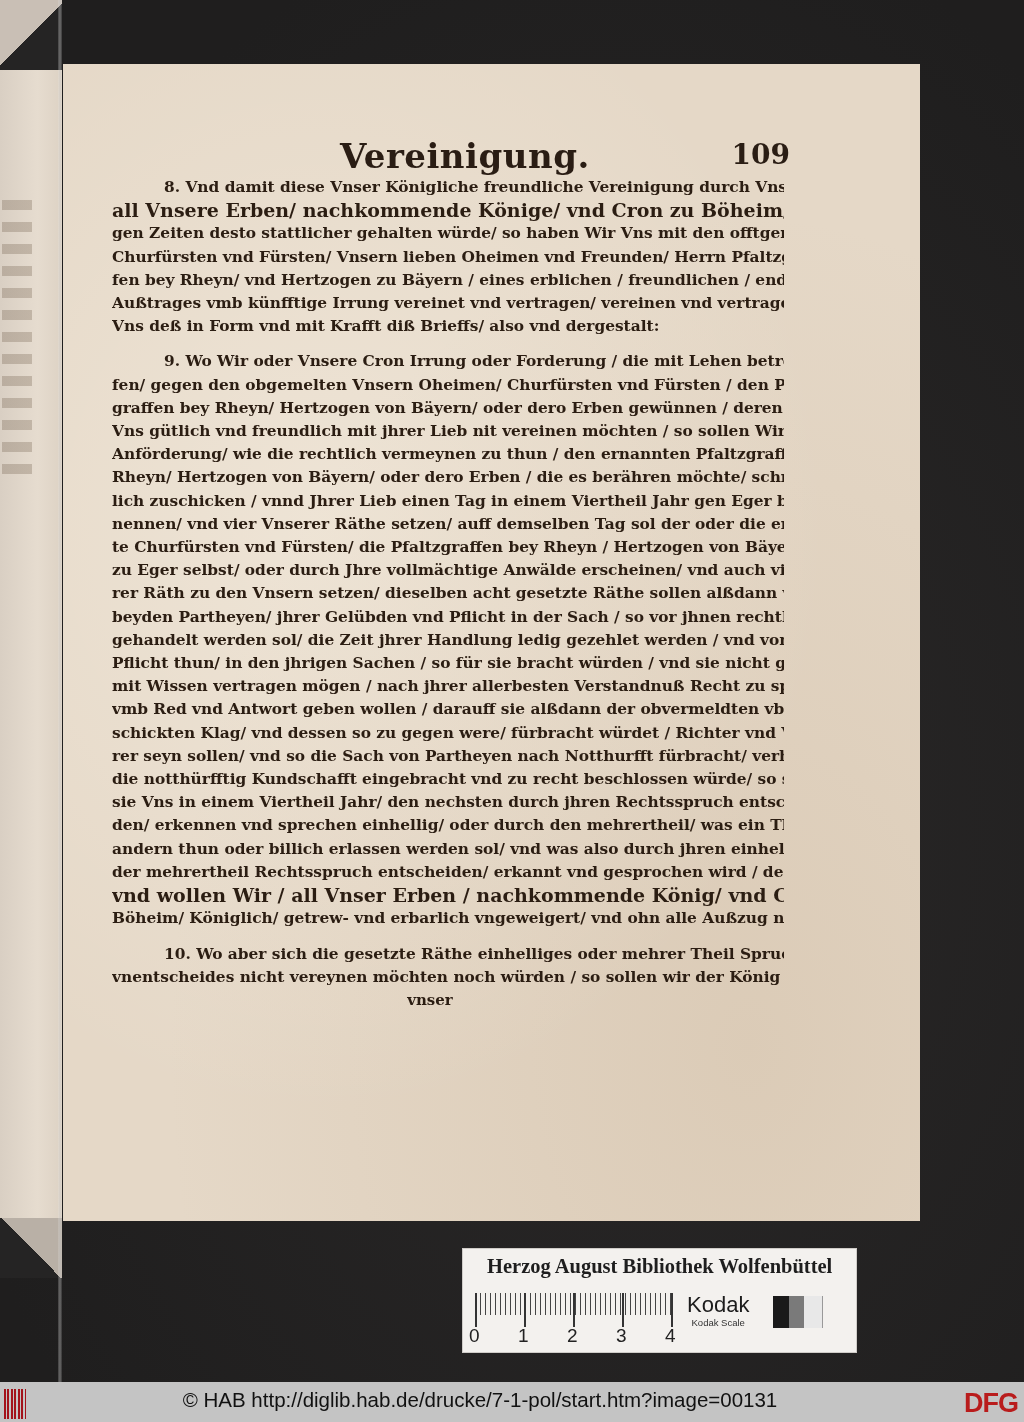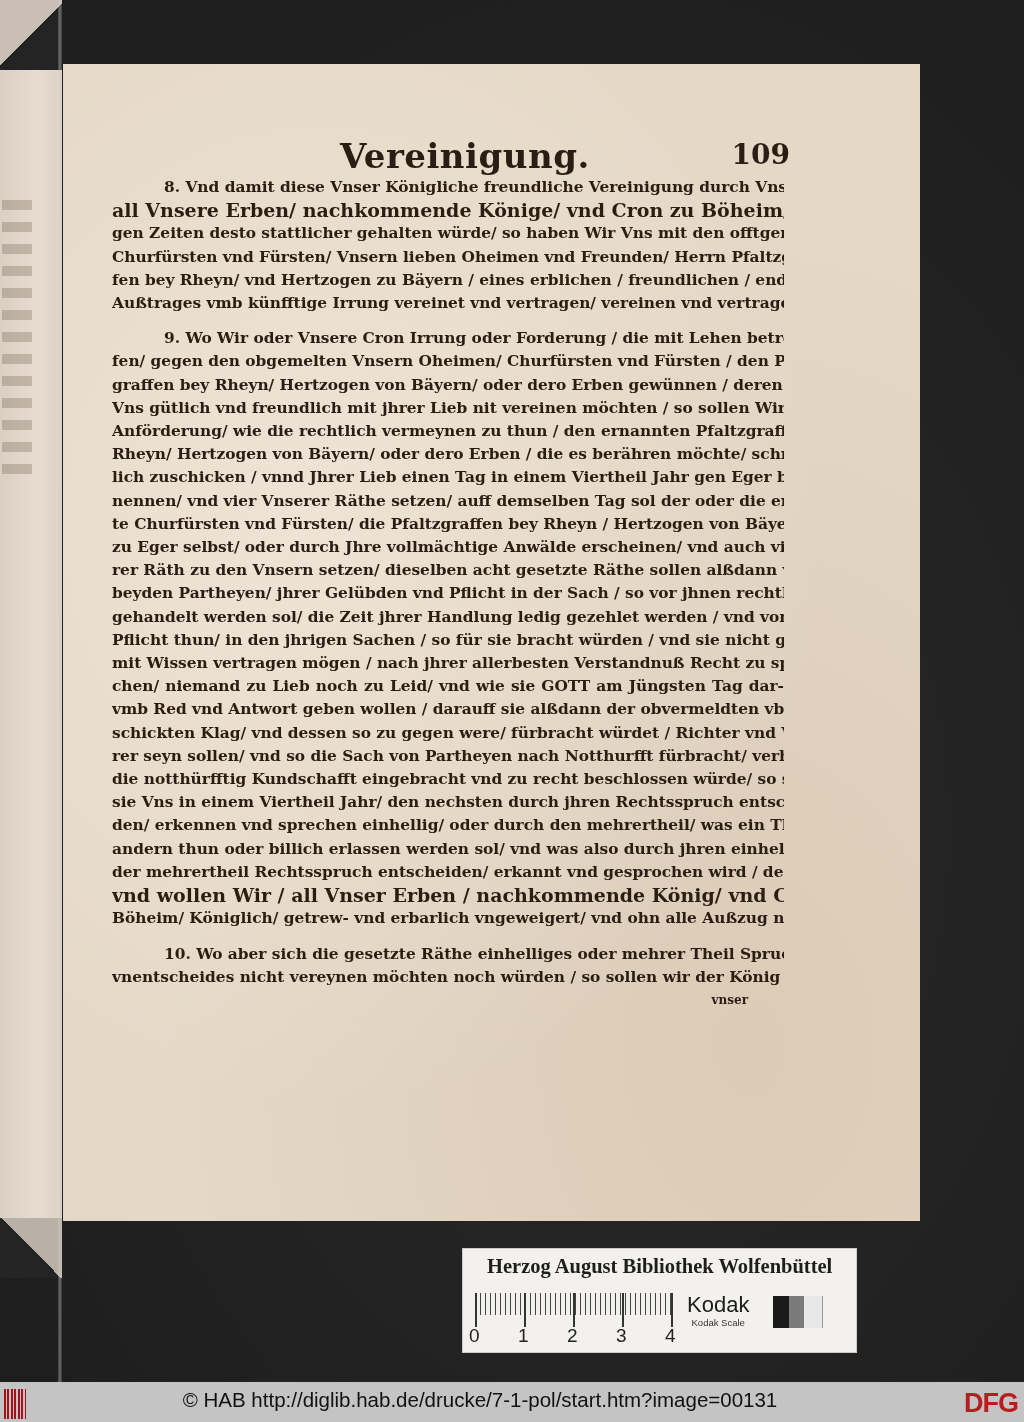--- a/index.html
+++ b/index.html
@@ -57,21 +57,21 @@
       font-family: "DejaVu Serif", serif; font-weight: bold;
       font-size: 15.4px; line-height: 23.2px; color: #2b1d12;
       text-align: justify;
     }
     .line { display: block; white-space: nowrap; overflow: hidden; text-align-last: justify; }
     .line.indent { padding-left: 52px; }
     .line.big { font-size: 19px; }
     .line.last { text-align-last: left; }
     .para { margin-bottom: 12px; }
     .catchword {
-      display: block; text-align: right; font-size: 12px; margin-right: 36px;
+      display: block; text-align: center; font-size: 15px; margin-right: 36px;
     }
     .label-card {
       position: absolute; left: 462px; top: 1248px; width: 393px; height: 103px;
       background: #f3f1ee; border: 1px solid #cfccc8;
     }
     .label-title {
       position: absolute; left: 24px; top: 6px;
       font-family: "Liberation Serif", serif; font-weight: bold; font-size: 20.5px; color: #1e1e1e;
       white-space: nowrap;
     }
@@ -142,38 +142,38 @@
 </div>
 
 <div class="text-block">
   <div class="para">
     <span class="line indent">8. Vnd damit diese Vnser Königliche freundliche Vereinigung durch Vns/</span>
     <span class="line big">all Vnsere Erben/ nachkommende Könige/ vnd Cron zu Böheim/ zu ewi-</span>
     <span class="line">gen Zeiten desto stattlicher gehalten würde/ so haben Wir Vns mit den offtgemelten</span>
     <span class="line">Churfürsten vnd Fürsten/ Vnsern lieben Oheimen vnd Freunden/ Herrn Pfaltzgraf-</span>
     <span class="line">fen bey Rheyn/ vnd Hertzogen zu Bäyern / eines erblichen / freundlichen / endlichen</span>
     <span class="line">Außtrages vmb künfftige Irrung vereinet vnd vertragen/ vereinen vnd vertragen</span>
+    <span class="line last">Vns deß in Form vnd mit Krafft diß Brieffs/ also vnd dergestalt:</span>
   </div>
   <div class="para">
     <span class="line indent">9. Wo Wir oder Vnsere Cron Irrung oder Forderung / die mit Lehen betref-</span>
     <span class="line">fen/ gegen den obgemelten Vnsern Oheimen/ Churfürsten vnd Fürsten / den Pfaltz-</span>
     <span class="line">graffen bey Rheyn/ Hertzogen von Bäyern/ oder dero Erben gewünnen / deren Wir</span>
     <span class="line">Vns gütlich vnd freundlich mit jhrer Lieb nit vereinen möchten / so sollen Wir vnser</span>
     <span class="line">Anförderung/ wie die rechtlich vermeynen zu thun / den ernannten Pfaltzgraffen bey</span>
     <span class="line">Rheyn/ Hertzogen von Bäyern/ oder dero Erben / die es berähren möchte/ schrifft-</span>
     <span class="line">lich zuschicken / vnnd Jhrer Lieb einen Tag in einem Viertheil Jahr gen Eger be-</span>
     <span class="line">nennen/ vnd vier Vnserer Räthe setzen/ auff demselben Tag sol der oder die erforder-</span>
     <span class="line">te Churfürsten vnd Fürsten/ die Pfaltzgraffen bey Rheyn / Hertzogen von Bäyern/</span>
     <span class="line">zu Eger selbst/ oder durch Jhre vollmächtige Anwälde erscheinen/ vnd auch vier Jh-</span>
     <span class="line">rer Räth zu den Vnsern setzen/ dieselben acht gesetzte Räthe sollen alßdann von Vns</span>
     <span class="line">beyden Partheyen/ jhrer Gelübden vnd Pflicht in der Sach / so vor jhnen rechtlich</span>
     <span class="line">gehandelt werden sol/ die Zeit jhrer Handlung ledig gezehlet werden / vnd von newem</span>
     <span class="line">Pflicht thun/ in den jhrigen Sachen / so für sie bracht würden / vnd sie nicht gütlich</span>
     <span class="line">mit Wissen vertragen mögen / nach jhrer allerbesten Verstandnuß Recht zu spre-</span>
-    <span class="line">chen/ niemand zu Lieb noch zu Leid/ vnd wie sie GOTT am Jüngsten Tag dar-</span>
     <span class="line">vmb Red vnd Antwort geben wollen / darauff sie alßdann der obvermeldten vber-</span>
     <span class="line">schickten Klag/ vnd dessen so zu gegen were/ fürbracht würdet / Richter vnd Verhö-</span>
     <span class="line">rer seyn sollen/ vnd so die Sach von Partheyen nach Notthurfft fürbracht/ verhöret/</span>
     <span class="line">die notthürfftig Kundschafft eingebracht vnd zu recht beschlossen würde/ so sollen</span>
     <span class="line">sie Vns in einem Viertheil Jahr/ den nechsten durch jhren Rechtsspruch entschei-</span>
     <span class="line">den/ erkennen vnd sprechen einhellig/ oder durch den mehrertheil/ was ein Theil dem</span>
     <span class="line">andern thun oder billich erlassen werden sol/ vnd was also durch jhren einhelligen / o-</span>
     <span class="line">der mehrertheil Rechtsspruch entscheiden/ erkannt vnd gesprochen wird / dem sollen</span>
     <span class="line big">vnd wollen Wir / all Vnser Erben / nachkommende König/ vnd Cron zu</span>
     <span class="line">Böheim/ Königlich/ getrew- vnd erbarlich vngeweigert/ vnd ohn alle Außzug nach-</span>

